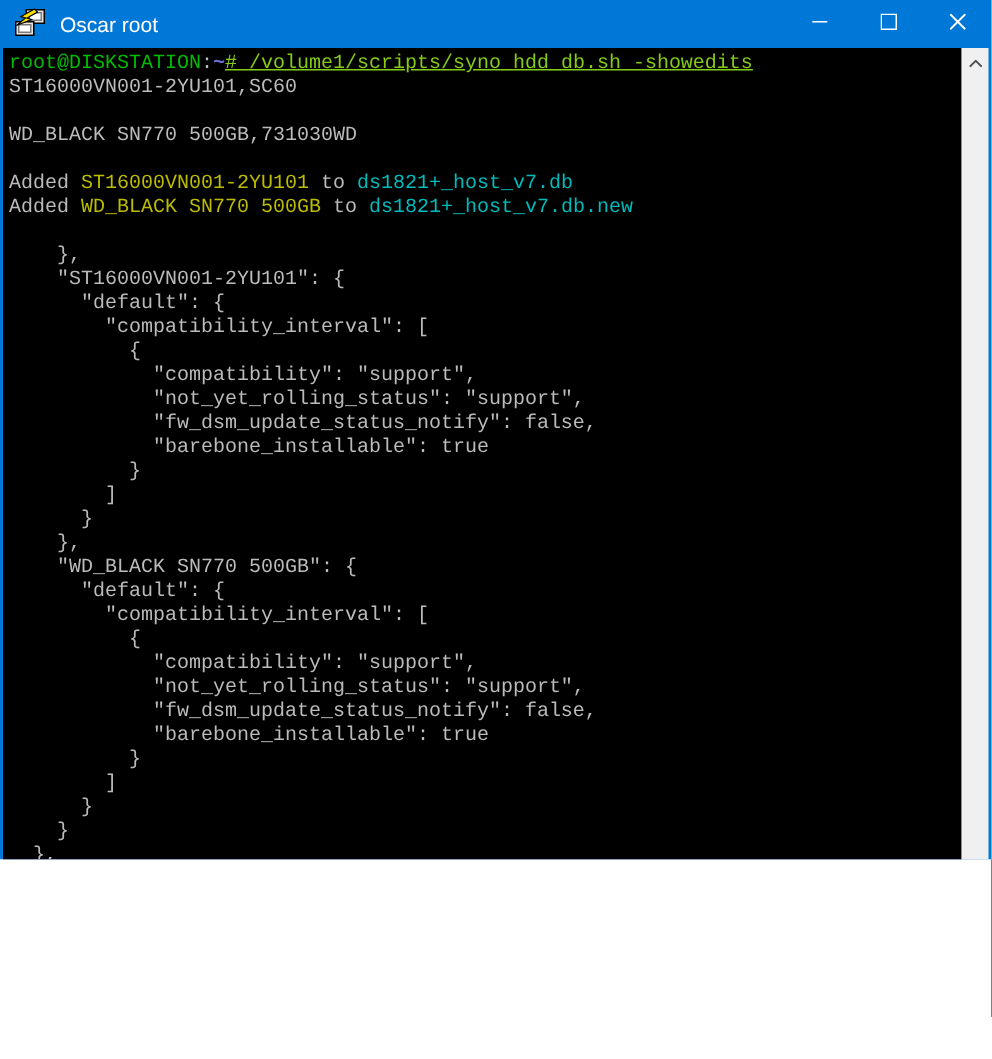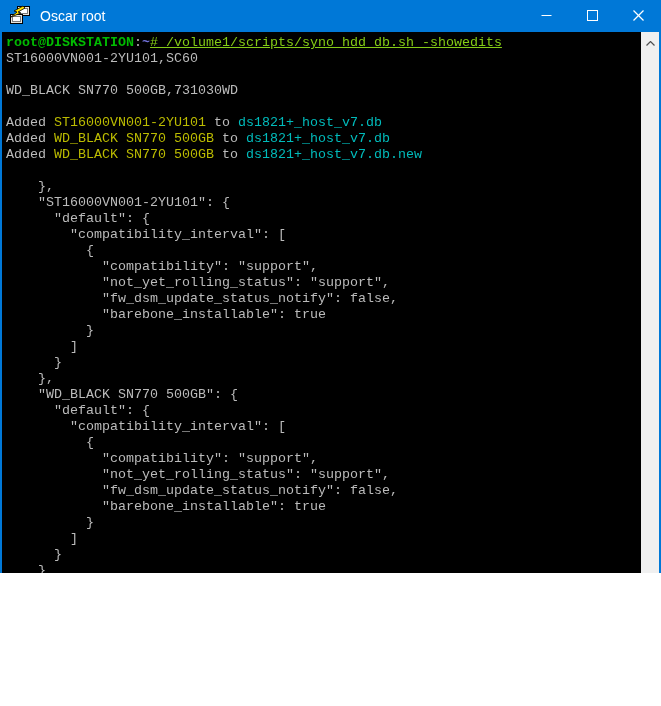--- a/index.html
+++ b/index.html
@@ -122,27 +122,26 @@
           <svg width="11" height="11" viewBox="0 0 11 11">
             <line x1="0.5" y1="0.5" x2="10.5" y2="10.5" stroke="#ffffff" stroke-width="1.2"></line>
             <line x1="10.5" y1="0.5" x2="0.5" y2="10.5" stroke="#ffffff" stroke-width="1.2"></line>
           </svg>
         </span>
       </div>
     </div>
   </div>
 
   <div class="terminal" id="terminal">
-      <div class="t-line"><span style="color: rgb(0, 187, 0); font-weight: bold;">root@DISKSTATION</span><span style="color: rgb(187, 187, 187);">:</span><span style="color: rgb(112, 112, 216); font-weight: bold;">~</span><span style="color: #84cc16; text-decoration: underline;"># /volume1/scripts/syno_hdd_db.sh -showedits</span></div>
+      <div class="t-line"><span style="color: rgb(0, 187, 0); font-weight: normal;">root@DISKSTATION</span><span style="color: rgb(187, 187, 187);">:</span><span style="color: rgb(112, 112, 216); font-weight: bold;">~</span><span style="color: #84cc16; text-decoration: underline;"># /volume1/scripts/syno_hdd_db.sh -showedits</span></div>
       <div class="t-line"><span style="color: rgb(187, 187, 187);">ST16000VN001-2YU101,SC60</span></div>
       <div class="t-line">&nbsp;</div>
       <div class="t-line"><span style="color: rgb(187, 187, 187);">WD_BLACK SN770 500GB,731030WD</span></div>
       <div class="t-line">&nbsp;</div>
       <div class="t-line"><span style="color: rgb(187, 187, 187);">Added </span><span style="color: rgb(187, 187, 0);">ST16000VN001-2YU101</span><span style="color: rgb(187, 187, 187);"> to </span><span style="color: rgb(0, 187, 187);">ds1821+_host_v7.db</span></div>
-      <div class="t-line"><span style="color: rgb(187, 187, 187);">Added </span><span style="color: rgb(187, 187, 0);">WD_BLACK SN770 500GB</span><span style="color: rgb(187, 187, 187);"> to </span><span style="color: rgb(0, 187, 187);">ds1821+_host_v7.db</span></div>
       <div class="t-line"><span style="color: rgb(187, 187, 187);">Added </span><span style="color: rgb(187, 187, 0);">WD_BLACK SN770 500GB</span><span style="color: rgb(187, 187, 187);"> to </span><span style="color: rgb(0, 187, 187);">ds1821+_host_v7.db.new</span></div>
       <div class="t-line">&nbsp;</div>
       <div class="t-line"><span style="color: rgb(187, 187, 187);">    },</span></div>
       <div class="t-line"><span style="color: rgb(187, 187, 187);">    "ST16000VN001-2YU101": {</span></div>
       <div class="t-line"><span style="color: rgb(187, 187, 187);">      "default": {</span></div>
       <div class="t-line"><span style="color: rgb(187, 187, 187);">        "compatibility_interval": [</span></div>
       <div class="t-line"><span style="color: rgb(187, 187, 187);">          {</span></div>
       <div class="t-line"><span style="color: rgb(187, 187, 187);">            "compatibility": "support",</span></div>
       <div class="t-line"><span style="color: rgb(187, 187, 187);">            "not_yet_rolling_status": "support",</span></div>
       <div class="t-line"><span style="color: rgb(187, 187, 187);">            "fw_dsm_update_status_notify": false,</span></div>

